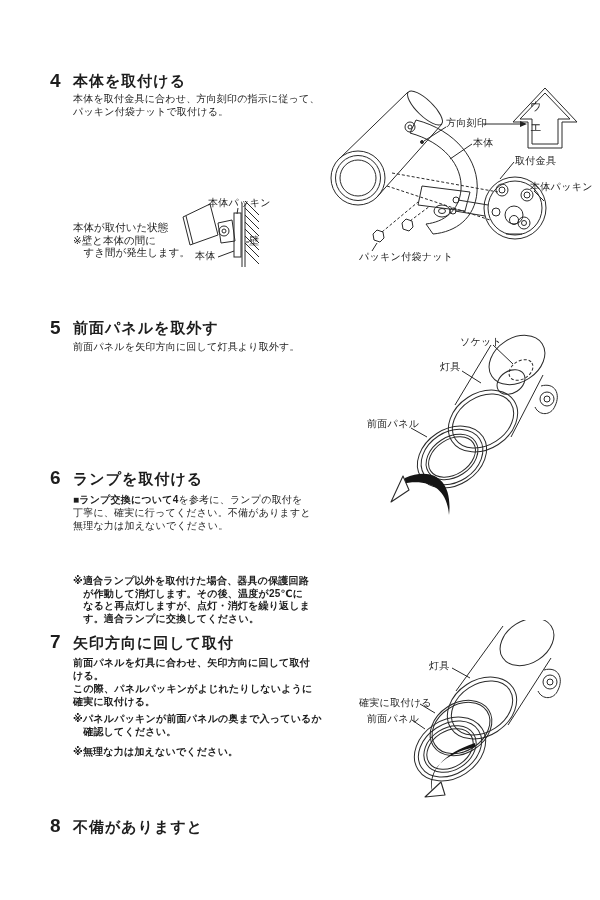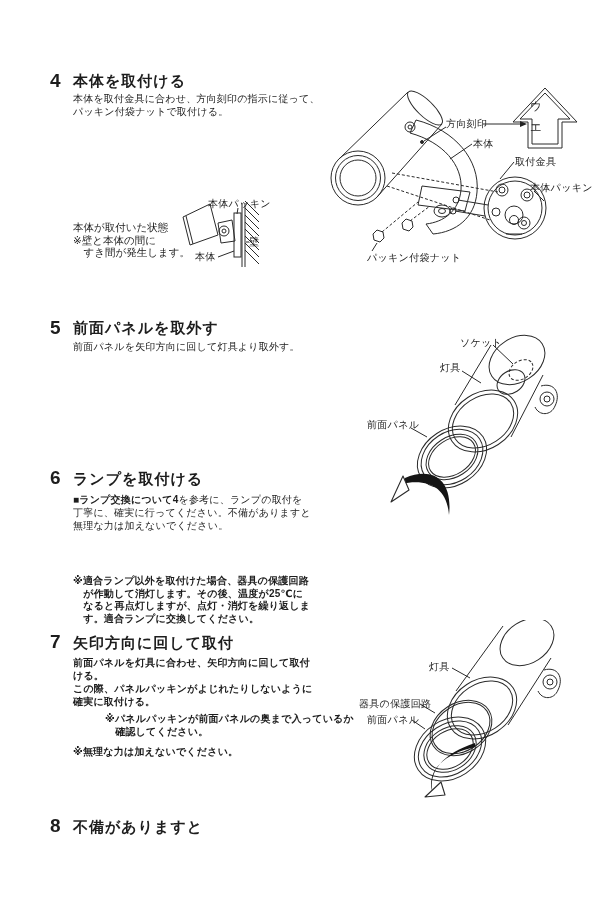--- a/index.html
+++ b/index.html
@@ -7,21 +7,21 @@
     position:relative;width:600px;height:900px;background:#ffffff;
     font-family:"Liberation Sans","DejaVu Sans",sans-serif;color:#1d1d1d;
     overflow:hidden;margin:0 auto;
   }
   .sec-num{position:absolute;font-size:19px;font-weight:bold;line-height:19px;}
   .sec-title{position:absolute;font-size:15px;font-weight:bold;letter-spacing:1px;line-height:16px;}
   .body-text{position:absolute;font-size:10px;line-height:13px;white-space:pre-line;letter-spacing:0.2px;}
   .note{font-weight:bold;line-height:12.5px;}
   .lead-bold{font-weight:bold;margin-top:20px;}
   .caption{position:absolute;font-size:10.5px;font-weight:normal;line-height:12.5px;white-space:pre-line;}
-  .dlabel{position:absolute;font-size:10px;line-height:11px;letter-spacing:0.3px;white-space:nowrap;}
+  .dlabel{position:absolute;font-size:10px;line-height:11px;letter-spacing:0.3px;white-space:nowrap;font-family:Liberation Mono, monospace;}
   .arrow-char{position:absolute;font-size:11.5px;width:16px;text-align:center;line-height:12px;}
   svg{position:absolute;display:block;}
   .ln{stroke:#2a2a2a;fill:none;stroke-width:1;}
   .lnd{stroke:#2a2a2a;fill:none;stroke-width:1;stroke-dasharray:3,2;}
   .fill-dark{fill:#151515;stroke:none;}
   .ah{fill:#ffffff;stroke:#2a2a2a;stroke-width:1.1;stroke-linejoin:round;}
 </style>
 </head>
 <body>
 
@@ -98,21 +98,21 @@
       <polygon points="215,13 240,39 228,39 228,64 202,64 202,39 190,39"></polygon>
     </g>
   </svg>
   <div class="arrow-char" style="left:528px;top:100px;">ウ</div>
   <div class="arrow-char" style="left:528px;top:121px;">エ</div>
 
   <div class="dlabel" style="left:446px;top:118px;">方向刻印</div>
   <div class="dlabel" style="left:473px;top:138px;">本体</div>
   <div class="dlabel" style="left:515px;top:156px;">取付金具</div>
   <div class="dlabel" style="left:530px;top:182px;">本体パッキン</div>
-  <div class="dlabel" style="left:367px;top:252px;">パッキン付袋ナット</div>
+  <div class="dlabel" style="left:359px;top:252px;">パッキン付袋ナット</div>
 
   <div class="caption" style="left:73px;top:221px;width:120px;">本体が取付いた状態
 ※壁と本体の間に
 　すき間が発生します。</div>
   <svg style="left:180px;top:195px;" width="90" height="80" viewBox="0 0 90 80">
     <g class="ln">
       <line x1="62" y1="8" x2="62" y2="72"></line>
       <line x1="65" y1="8" x2="65" y2="72"></line>
       <line x1="65" y1="6" x2="79" y2="20"></line>
       <line x1="65" y1="13" x2="79" y2="27"></line>
@@ -182,21 +182,21 @@
 　す。適合ランプに交換してください。</div>
   </div>
 
   <div>
     <div class="sec-num" style="left:50px;top:632px;">7</div>
     <div class="sec-title" style="left:73px;top:635px;">矢印方向に回して取付</div>
     <div class="body-text" style="left:73px;top:656px;width:295px;font-weight:bold;">前面パネルを灯具に合わせ、矢印方向に回して取付
 ける。
 この際、パネルパッキンがよじれたりしないように
 確実に取付ける。</div>
-    <div class="body-text note" style="left:73px;top:713px;width:300px;margin-left:32px;">※パネルパッキンが前面パネルの奥まで入っているか
+    <div class="body-text note" style="left:73px;top:713px;width:300px;">※パネルパッキンが前面パネルの奥まで入っているか
 　確認してください。</div>
     <div class="body-text note" style="left:73px;top:746px;width:300px;">※無理な力は加えないでください。</div>
   </div>
 
   <svg style="left:345px;top:620px;" width="255" height="185" viewBox="0 0 255 185">
     <g class="ln">
       <ellipse cx="137" cy="88" rx="37" ry="28" transform="rotate(-33 137 88)"></ellipse>
       <ellipse cx="137" cy="88" rx="33" ry="24" transform="rotate(-33 137 88)"></ellipse>
       <ellipse cx="182" cy="22" rx="29" ry="21" transform="rotate(-33 182 22)"></ellipse>
       <line x1="163" y1="105" x2="206" y2="38"></line>
@@ -211,21 +211,21 @@
       <ellipse cx="105" cy="129" rx="28" ry="21" transform="rotate(-33 105 129)"></ellipse>
       <ellipse cx="105" cy="129" rx="25" ry="18" transform="rotate(-33 105 129)"></ellipse>
       <line x1="107" y1="48" x2="125" y2="58"></line>
       <line x1="75" y1="84" x2="90" y2="93"></line>
       <line x1="67" y1="100" x2="80" y2="109"></line>
     </g>
     <path class="fill-dark" d="M130,127 C98,134 80,152 88,174 C82,150 100,133 130,123 Z"></path>
     <polygon class="ah" points="80,177 96,162 100,175"></polygon>
   </svg>
   <div class="dlabel" style="left:429px;top:661px;">灯具</div>
-  <div class="dlabel" style="left:359px;top:698px;">器具の保護回路</div>
+  <div class="dlabel" style="left:359px;top:698px;">確実に取付ける</div>
   <div class="dlabel" style="left:367px;top:714px;">前面パネル</div>
 
   <div>
     <div class="sec-num" style="left:50px;top:816px;">8</div>
     <div class="sec-title" style="left:73px;top:819px;">不備がありますと</div>
   </div>
 
 </div>
 
 </body></html>

